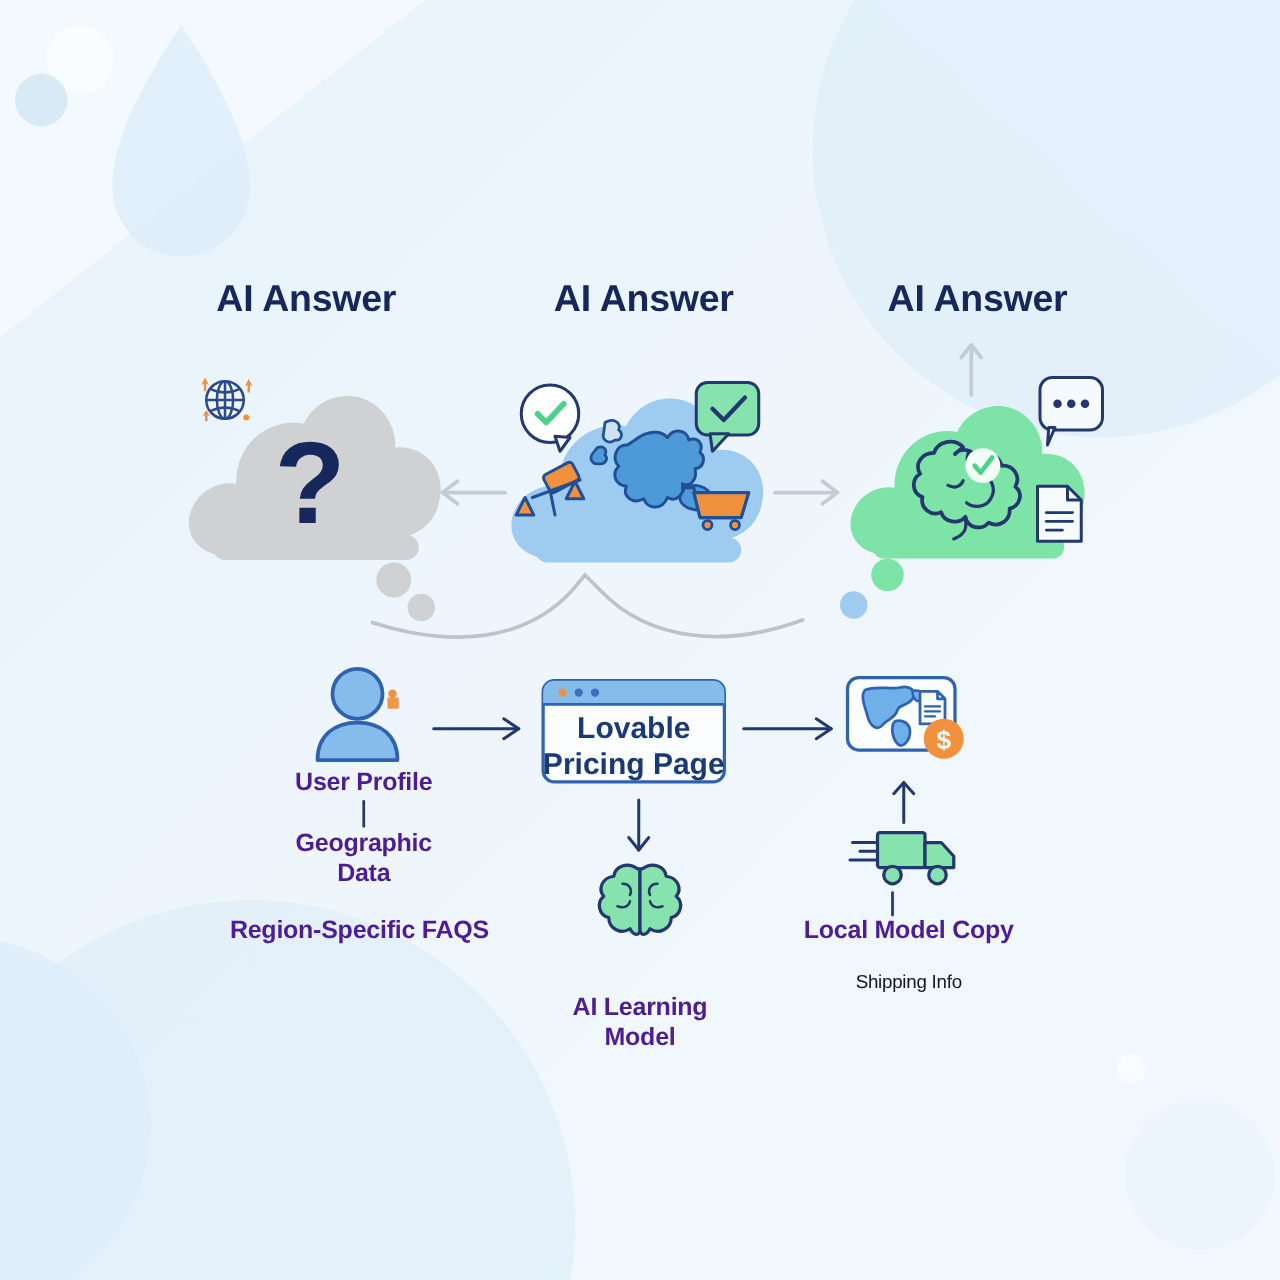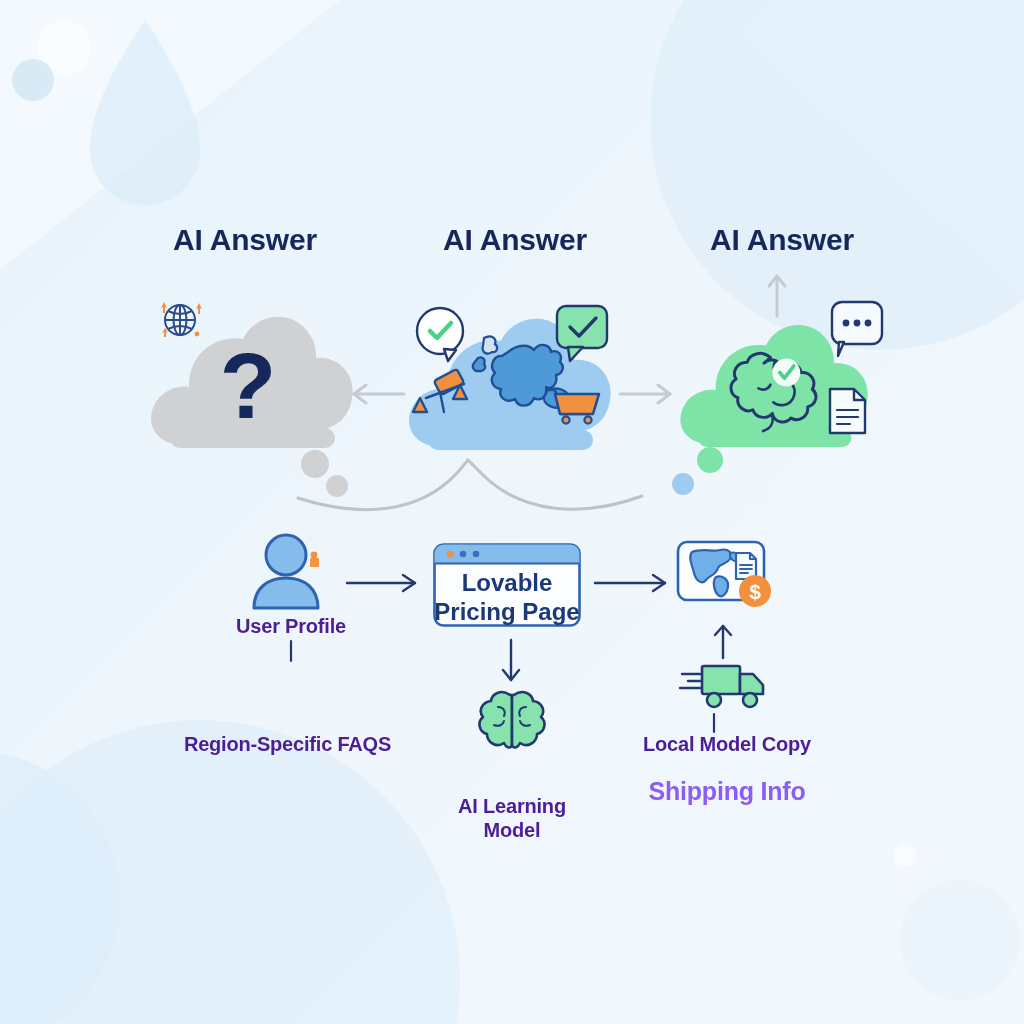--- a/index.html
+++ b/index.html
@@ -10,21 +10,21 @@
     position:relative;
   }
   #stage{position:absolute;inset:0;width:1024px;height:1024px;}
   .abs{position:absolute;}
   .label{
     color:#16275c;font-weight:700;letter-spacing:-0.2px;text-align:center;
     white-space:pre-line;line-height:1.18;
   }
   .title{font-size:30px;}
   .node-label{font-size:20px;font-weight:700;color:#4c1d95;}
-  .small-label{font-size:25px;font-weight:700;color:#8b5cf6;}
+  .small-label{font-size:15px;font-weight:400;color:#0f172a;}
   .win-text{font-size:24px;font-weight:700;color:#1b3a75;line-height:1.2;text-align:center;}
   svg{display:block;overflow:visible;}
 </style>
 </head>
 <body>
 
 <div id="stage">
 
   <svg class="abs" style="left:0;top:0;" width="1024" height="1024" viewBox="0 0 1024 1024">
     <defs>
@@ -221,20 +221,22 @@
     <g fill="#f2913d">
       <path d="M62 26 h9 v9 h-9 z" opacity="0.95"></path>
       <circle cx="66" cy="23" r="3.4"></circle>
     </g>
   </svg>
 
   <div class="abs label node-label" style="left:205px;top:615px;width:172px;">User Profile</div>
   <svg class="abs" style="left:289px;top:641px;" width="4" height="20" viewBox="0 0 4 20">
     <line x1="2" y1="0" x2="2" y2="20" stroke="#23386e" stroke-width="2.2" stroke-linecap="round"></line>
   </svg>
+  <div class="abs label node-label" style="left:205px;top:664px;width:172px;">Geographic
+Data</div>
 
   <svg class="abs" style="left:345px;top:572px;" width="80" height="22" viewBox="0 0 80 22">
     <g stroke="#23386e" stroke-width="2.4" fill="none" stroke-linecap="round" stroke-linejoin="round">
       <line x1="2" y1="11" x2="70" y2="11"></line>
       <polyline points="58,3 70,11 58,19"></polyline>
     </g>
   </svg>
 
   <div class="abs" style="left:433px;top:543px;width:168px;height:84px;">
     <svg style="position:absolute;left:0;top:0;" width="148" height="84" viewBox="0 0 148 84">

